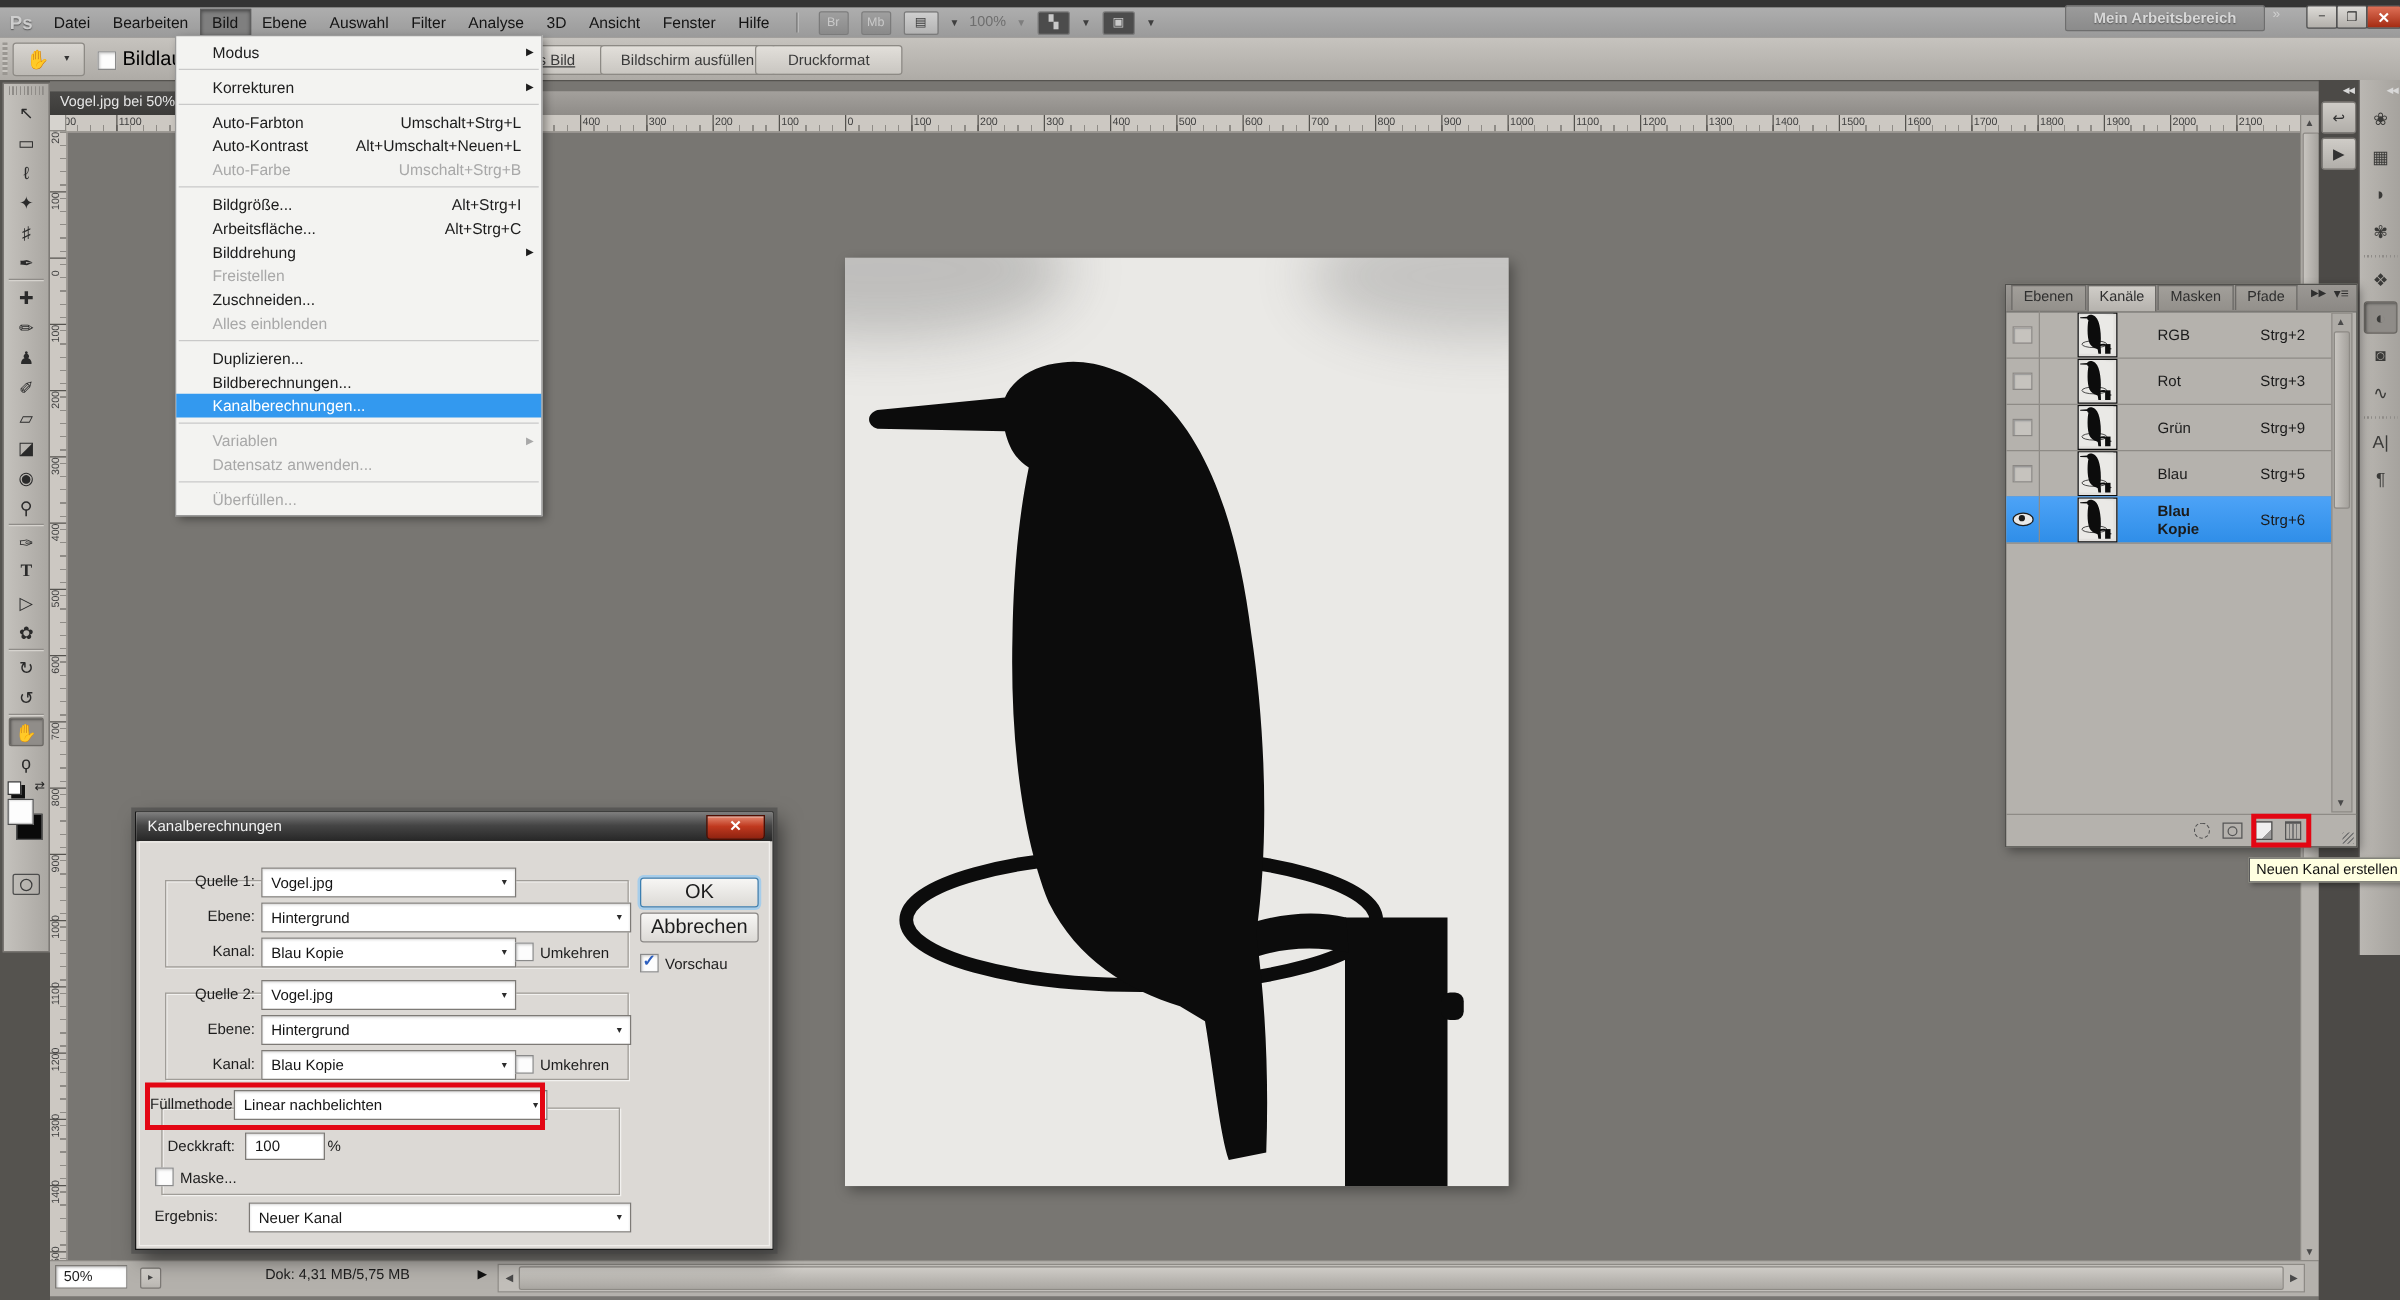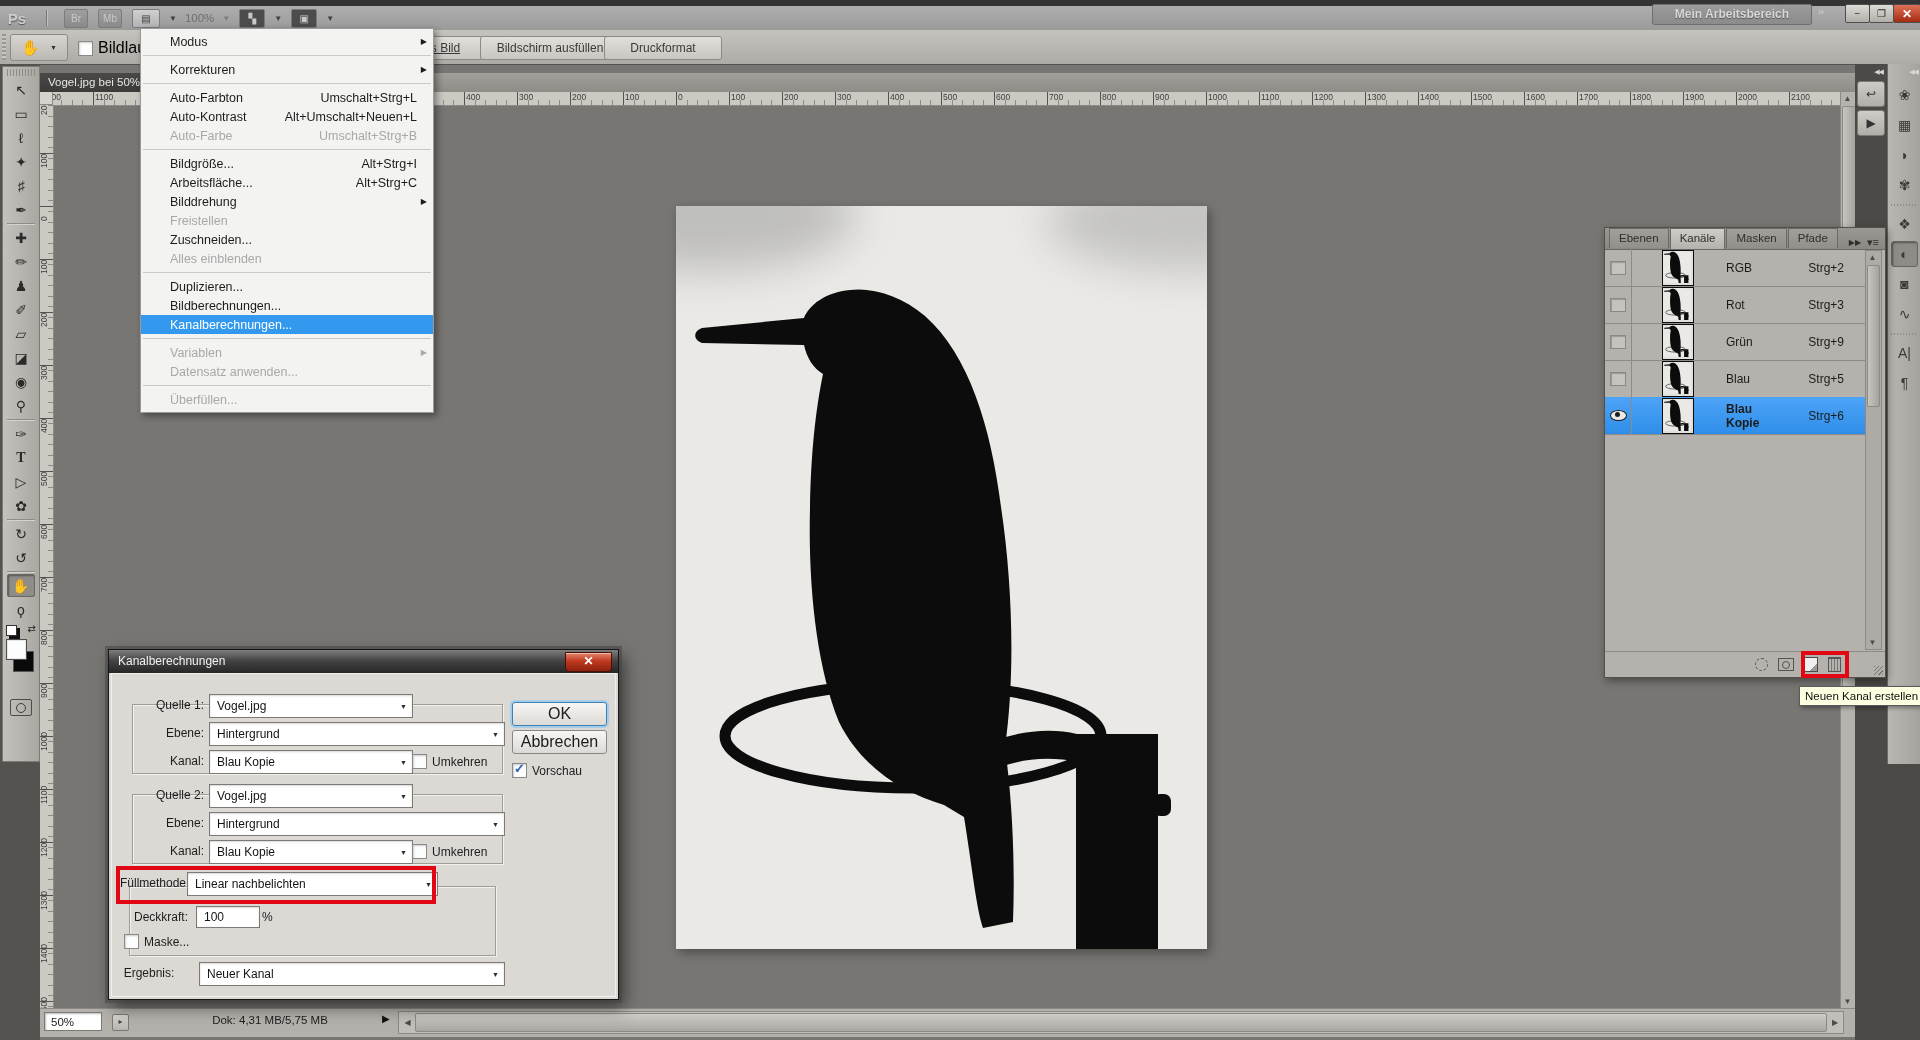--- a/index.html
+++ b/index.html
@@ -102,21 +102,21 @@
            background:linear-gradient(#cfccc7,#b1aea9);display:flex;align-items:center;justify-content:center;
            font-size:12px;color:#333;}
   .fardock{left:1887px;top:64px;width:33px;height:700px;background:linear-gradient(90deg,#bab7b2,#a5a29d);border-left:1px solid #6b6966;}
   .dock-sep{height:5px;margin:3px 3px;background:repeating-linear-gradient(90deg,#8f8c88 0 1px,transparent 1px 3px);background-size:100% 2px;background-repeat:no-repeat;background-position:center;}
   .dockicon{width:25px;height:24px;margin:4px auto;display:flex;align-items:center;justify-content:center;
             font-size:14px;color:#3a3a38;border:1px solid transparent;}
   .dockicon.selected{background:#8f8c88;border:1px solid #686561;box-shadow:inset 1px 1px 2px rgba(0,0,0,.4);border-radius:3px;}
   
   .channels-panel{left:1604px;top:227px;width:282px;height:451px;background:#b5b2ad;
                   border:1px solid #51504d;box-shadow:2px 3px 8px rgba(0,0,0,.4);box-sizing:border-box;}
-  .ptabbar{position:absolute;left:0;top:0;width:100%;height:21px;background:linear-gradient(#9b9894,#8b8884);border-bottom:1px solid #6b6966;display:flex;align-items:flex-end;font-size:11.5px;}
+  .ptabbar{position:absolute;left:0;top:0;width:100%;height:21px;background:linear-gradient(#9b9894,#8b8884);border-bottom:1px solid #6b6966;display:flex;align-items:flex-start;font-size:11.5px;}
   .ptab{padding:2px 9px 2px 9px;color:#2e2e2e;background:linear-gradient(#a5a29d,#949曲18f);}
   .ptab{background:linear-gradient(#a29f9a,#93908b);margin-right:1px;border:1px solid #6b6966;border-bottom:0;height:15px;line-height:15px;}
   .ptab.active{background:linear-gradient(#d0cdc8,#b5b2ad);font-weight:normal;height:16px;}
   .ptab-icons{margin-left:auto;color:#2e2e2e;font-size:8px;padding-right:6px;display:flex;gap:6px;align-items:center;}
   .chrow{position:absolute;left:0;width:261px;height:37px;border-bottom:1px solid #8e8b86;display:flex;align-items:center;font-size:12px;color:#1b1b1b;gap:24px;}
   .chrow.selected{background:linear-gradient(#4da3f7,#2f8ee8);}
   .chrow.selected .chname{font-weight:bold;}
   .eyecell{width:26px;height:37px;border-right:1px solid #8e8b86;display:flex;align-items:center;justify-content:center;flex:none;}
   .eyebox{width:14px;height:12px;background:#c6c3be;border:1px solid #8a8784;box-shadow:inset 1px 1px 1px #999;}
   .eye{width:15px;height:9px;border:1.5px solid #1d1d1d;border-radius:50%;position:relative;background:#e9e9e9;}
@@ -195,20 +195,33 @@
           C339,661 337,601 329,541 C339,471 337,381 325,301 C315,221 293,149 249,110
           C226,90 196,81 174,84 Z"></path>
       </symbol>
     </defs>
   </svg>
 
   <div class="abs topstrip"></div>
 
   <div class="abs menubar">
     <span class="ps-logo">Ps</span>
+    <div id="menu-items" style="display:flex;">
+        <span class="menu-item">Datei</span>
+        <span class="menu-item">Bearbeiten</span>
+        <span class="menu-item active">Bild</span>
+        <span class="menu-item">Ebene</span>
+        <span class="menu-item">Auswahl</span>
+        <span class="menu-item">Filter</span>
+        <span class="menu-item">Analyse</span>
+        <span class="menu-item">3D</span>
+        <span class="menu-item">Ansicht</span>
+        <span class="menu-item">Fenster</span>
+        <span class="menu-item">Hilfe</span>
+      </div>
     <span class="mb-sep"></span>
     <span class="appicon">Br</span>
     <span class="appicon">Mb</span>
     <span class="appicon light" style="width:26px;">▤</span>
     <span class="mini-caret">▼</span>
     <span class="zoom-level">100%</span>
     <span class="mini-caret" style="color:#7e7e7e;">▼</span>
     <span class="appicon" style="width:24px;background:#4c4c4c;">▚</span>
     <span class="mini-caret">▼</span>
     <span class="appicon" style="width:24px;background:#4c4c4c;">▣</span>

